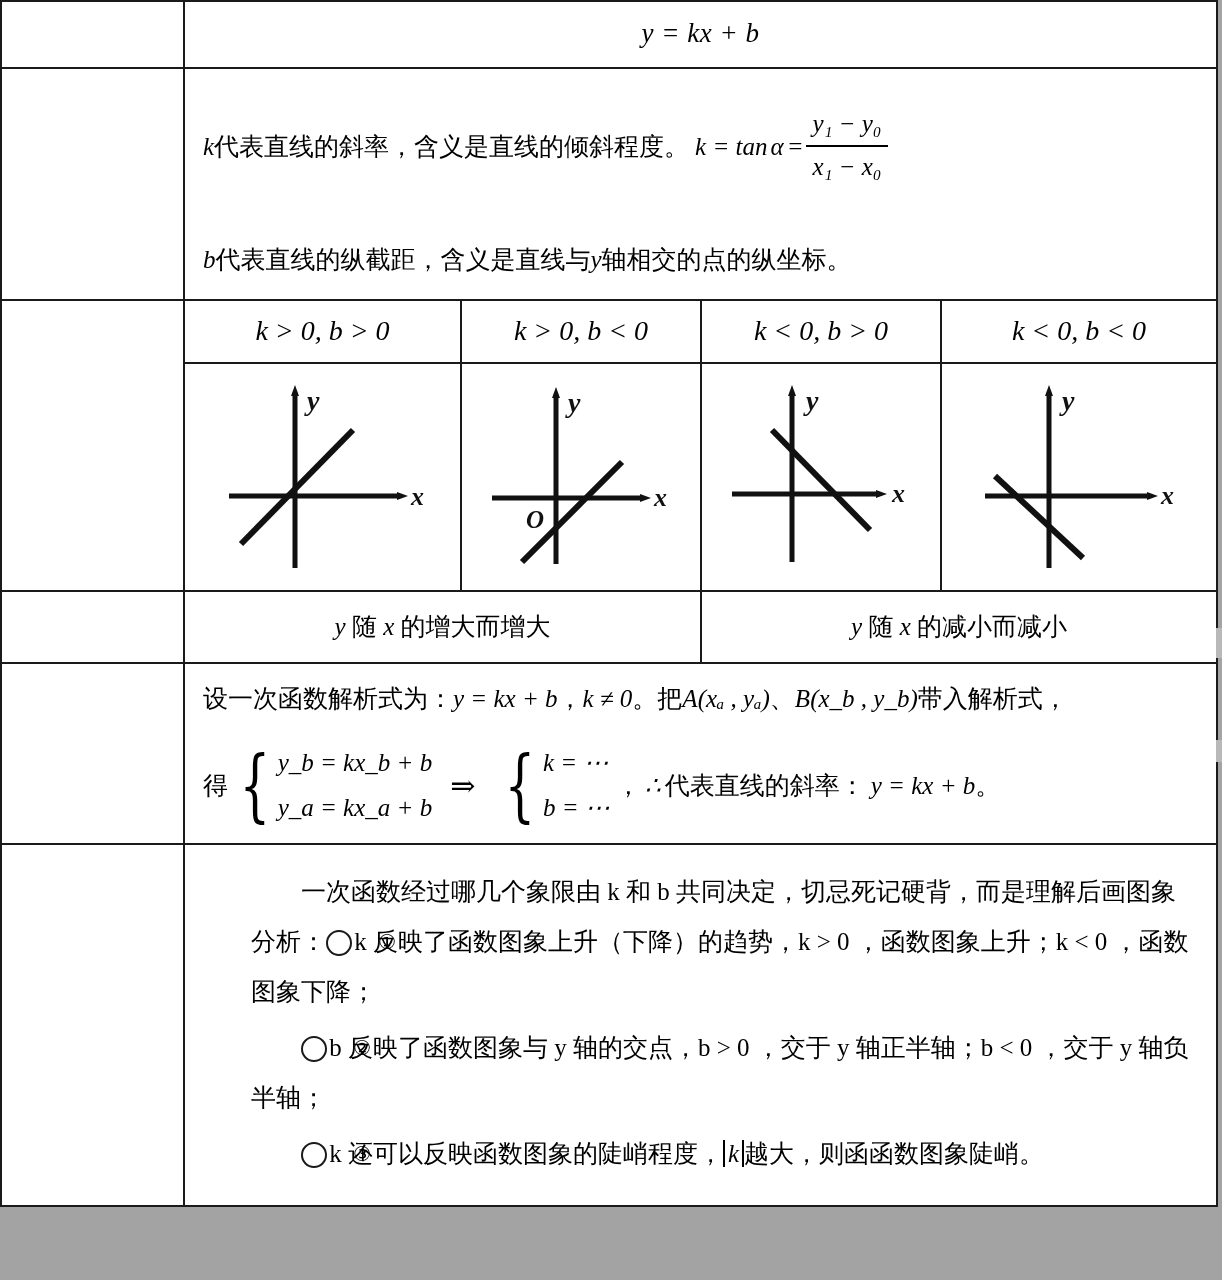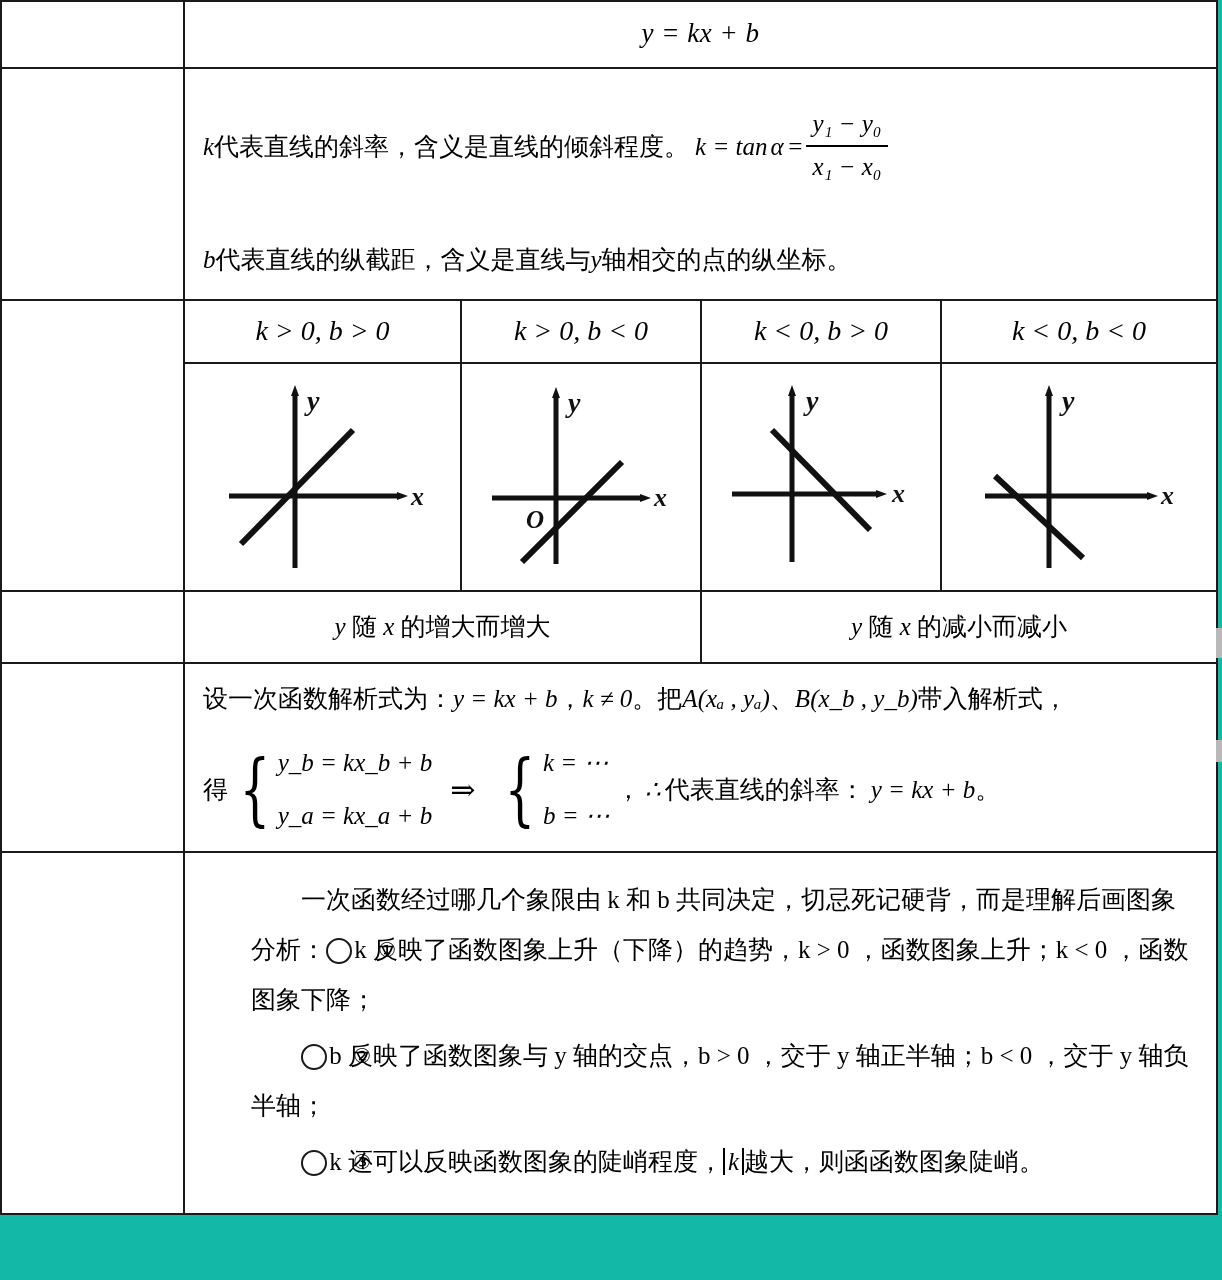--- a/index.html
+++ b/index.html
@@ -1,21 +1,21 @@
 <!DOCTYPE html>
 <html><head>
 <meta charset="utf-8">
 <style>
   html,body{margin:0;padding:0;background:#ffffff;}
   body{
     width:1222px;height:1280px;overflow:hidden;
     font-family:"Liberation Serif","DejaVu Serif",serif;
     color:#000;
   }
-  .sheet{position:relative;width:1222px;height:1280px;background:#14b8a6;}
+  .sheet{position:relative;width:1222px;height:1280px;background:#a3a3a3;}
 
   table.grid{
     border-collapse:collapse;
     width:1216px;
     table-layout:fixed;
     margin:0;
   }
   table.grid td{
     border:2px solid #1a1a1a;
     padding:0;
@@ -50,21 +50,21 @@
 
   
   .mono{font-size:25px;padding:18px 0 19px;}
 
   
   .derive{padding:16px 33px 16px 18px;font-size:25px;line-height:1.5;}
   .derive .l1{white-space:nowrap;}
   .derive .l2{display:flex;align-items:center;margin-top:26px;flex-wrap:nowrap;}
   .brace{font-size:78px;line-height:.62;font-family:"DejaVu Serif",serif;
          transform:scaleX(.62);display:inline-block;margin:0 -4px 0 2px;}
-  .sys{display:inline-flex;flex-direction:column;justify-content:center;gap:16px;margin-left:2px;}
+  .sys{display:inline-flex;flex-direction:column;justify-content:center;gap:8px;margin-left:2px;}
   .arrow{font-size:30px;margin:0 18px;}
 
   
   .para{padding:22px 18px 26px 18px;font-size:25px;line-height:2.0;margin-left:48px;}
   .para p{margin:0;}
   .para p.indent{text-indent:2em;}
   .circ{display:inline-block;width:1.08em;height:1.08em;line-height:1.02em;
         border:2px solid #1a1a1a;border-radius:50%;text-align:center;
         font-size:.82em;font-style:normal;vertical-align:.06em;margin:0 2px 0 0;
         font-family:"DejaVu Sans","Liberation Sans",sans-serif;}

